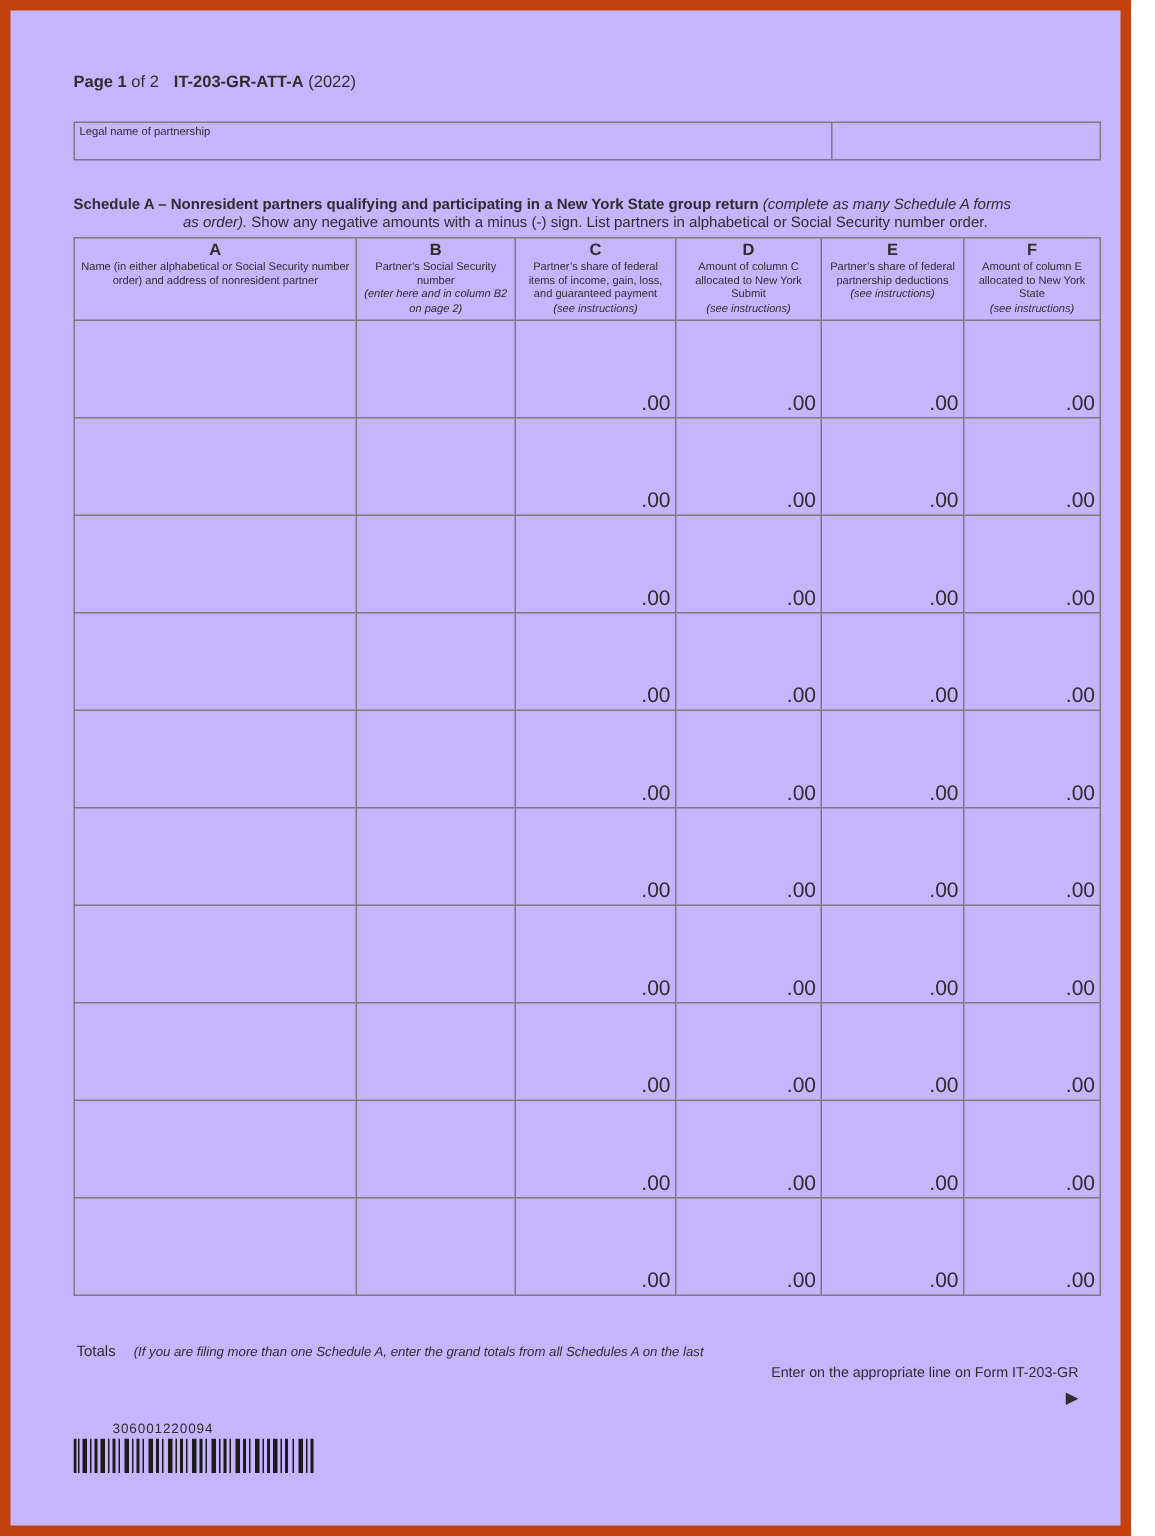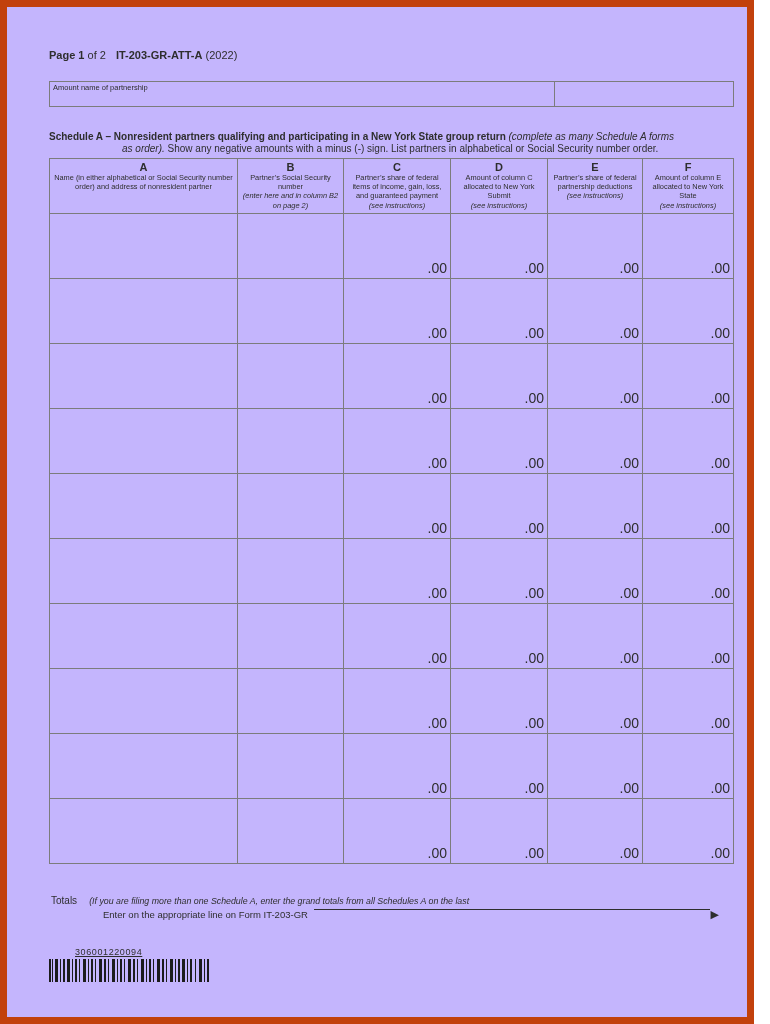--- a/index.html
+++ b/index.html
@@ -37,40 +37,40 @@
   .col-letter{font-size:11px;font-weight:bold;line-height:12px;text-align:center;}
   .col-desc{font-size:7.4px;line-height:9.2px;text-align:center;}
   tbody td{height:62px;}
   td.amt{vertical-align:bottom;text-align:right;padding:0 3px 2px 0;font-size:14px;}
 
   
   .totals{position:absolute;left:44px;top:888px;width:668px;font-size:10px;line-height:12px;}
   .totals .line1 .instr{margin-left:12px;}
   .totals .instr{font-size:8.8px;font-style:italic;}
   .totals .line2{padding-left:56px;margin-top:0.5px;}
-  .enter-line{display:flex;align-items:flex-start;padding-left:52px;margin-top:2px;font-size:9.5px;}
+  .enter-line{display:flex;align-items:flex-end;padding-left:52px;margin-top:2px;font-size:9.5px;flex-direction:column;}
   .enter-line .rule{flex:1;border-bottom:1.3px solid #2e2e2e;margin:0 1px 4px 6px;}
   .enter-line .arrow{font-size:11px;line-height:11px;color:#2e2e2e;}
 
   
-  .barcode-block{position:absolute;left:42px;top:940px;text-decoration:underline;}
+  .barcode-block{position:absolute;left:42px;top:940px;}
   .barcode-number{font-size:9px;margin-left:26px;letter-spacing:0.6px;}
   .barcode{display:block;margin-top:2px;}
   .barcode rect{fill:#1c1c1c;}
 </style>
 </head>
 <body>
 
 <div class="page">
 
   <div class="page-header"><span class="bold">Page 1</span><span> of 2</span><span class="form-id">IT-203-GR-ATT-A</span><span> (2022)</span></div>
 
   <div class="name-box">
     <div class="fcell legal">
-      <span>Amount name of partnership</span>
+      <span>Legal name of partnership</span>
     </div>
   </div>
 
   <div class="schedule-title">
     <div class="line1"><span class="bold">Schedule A – Nonresident partners qualifying and participating in a New York State group return</span><span class="italic"> (complete as many Schedule A forms</span></div>
     <div class="line2"><span class="italic">as order).</span><span> Show any negative amounts with a minus (-) sign. List partners in alphabetical or Social Security number order.</span></div>
   </div>
 
   <table class="schedule">
     <colgroup>

